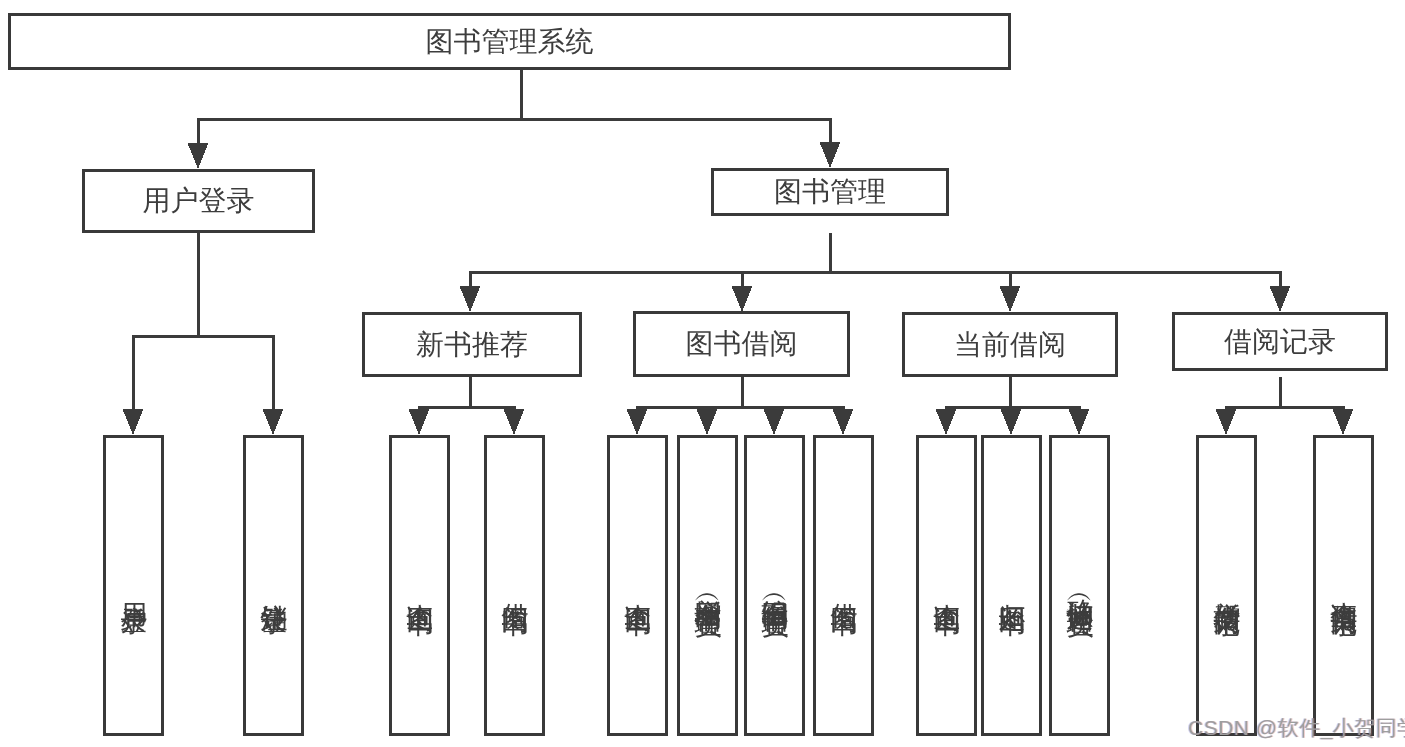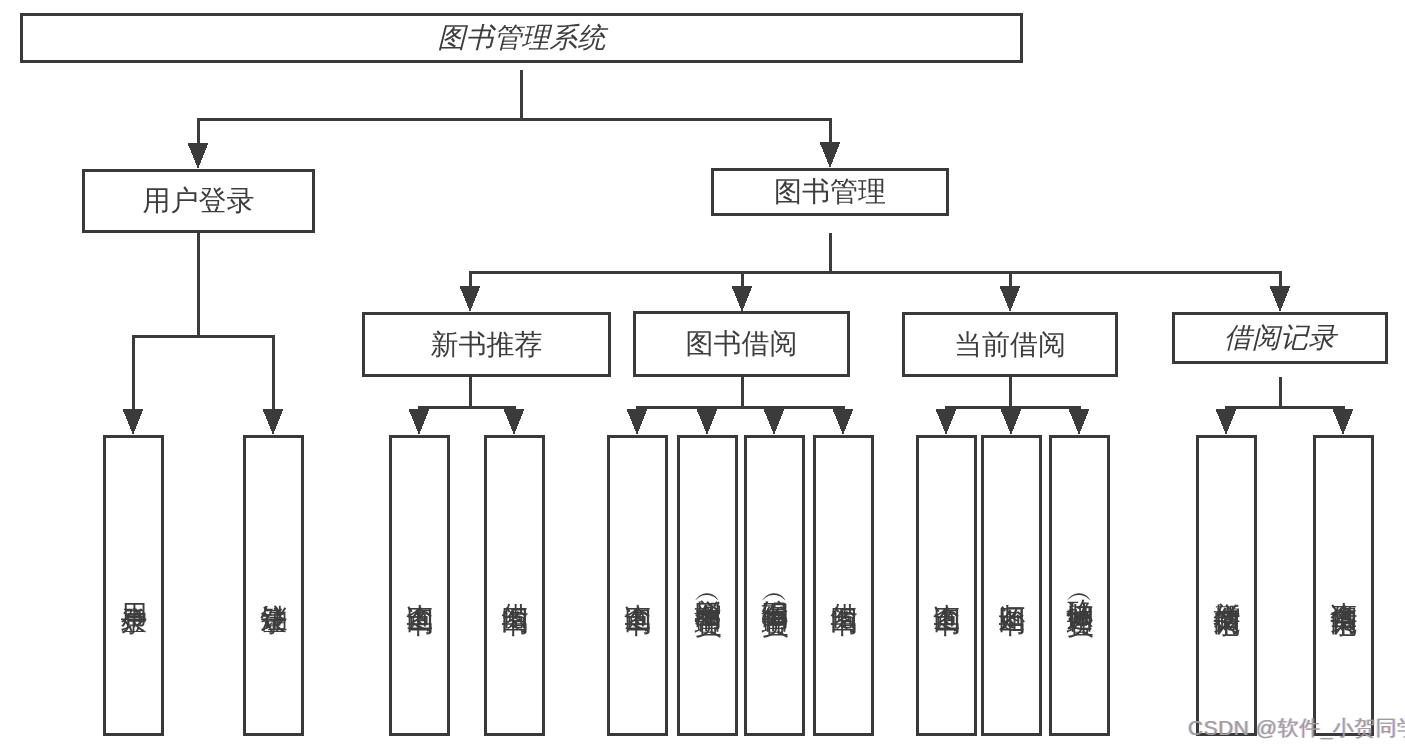--- a/index.html
+++ b/index.html
@@ -29,29 +29,29 @@
   }
   .leaf span {
     writing-mode: vertical-rl;
     text-orientation: mixed;
     letter-spacing: 2px;
     font-size: 27px;
     line-height: 1;
   }
 
   
-  .n-root   { left: 20px;  top: 13px;  width: 1003px; height: 50px; font-style: italic; }
+  .n-root   { left: 8px;  top: 13px;  width: 1003px; height: 57px; }
   
   .n-ulogin { left: 82px;  top: 169px; width: 233px; height: 64px; }
   .n-bmgmt  { left: 711px; top: 168px; width: 238px; height: 48px; }
   
-  .n-rec    { left: 362px;  top: 312px; width: 249px; height: 65px; }
+  .n-rec    { left: 362px;  top: 312px; width: 220px; height: 65px; }
   .n-bor    { left: 633px;  top: 311px; width: 217px; height: 66px; font-family: Liberation Mono, monospace; }
   .n-cur    { left: 902px;  top: 312px; width: 216px; height: 65px; }
-  .n-log    { left: 1172px; top: 312px; width: 216px; height: 52px; font-style: italic; }
+  .n-log    { left: 1172px; top: 312px; width: 216px; height: 59px; }
   
   .leaf { top: 435px; height: 301px; width: 61px; }
   .l-ulogin  { left: 103px; }
   .l-logout  { left: 243px; }
   .l-rec-q   { left: 389px; }
   .l-rec-b   { left: 484px; }
   .l-bor-q   { left: 607px; }
   .l-bor-a   { left: 677px; }
   .l-bor-e   { left: 744px; }
   .l-bor-b   { left: 813px; }

